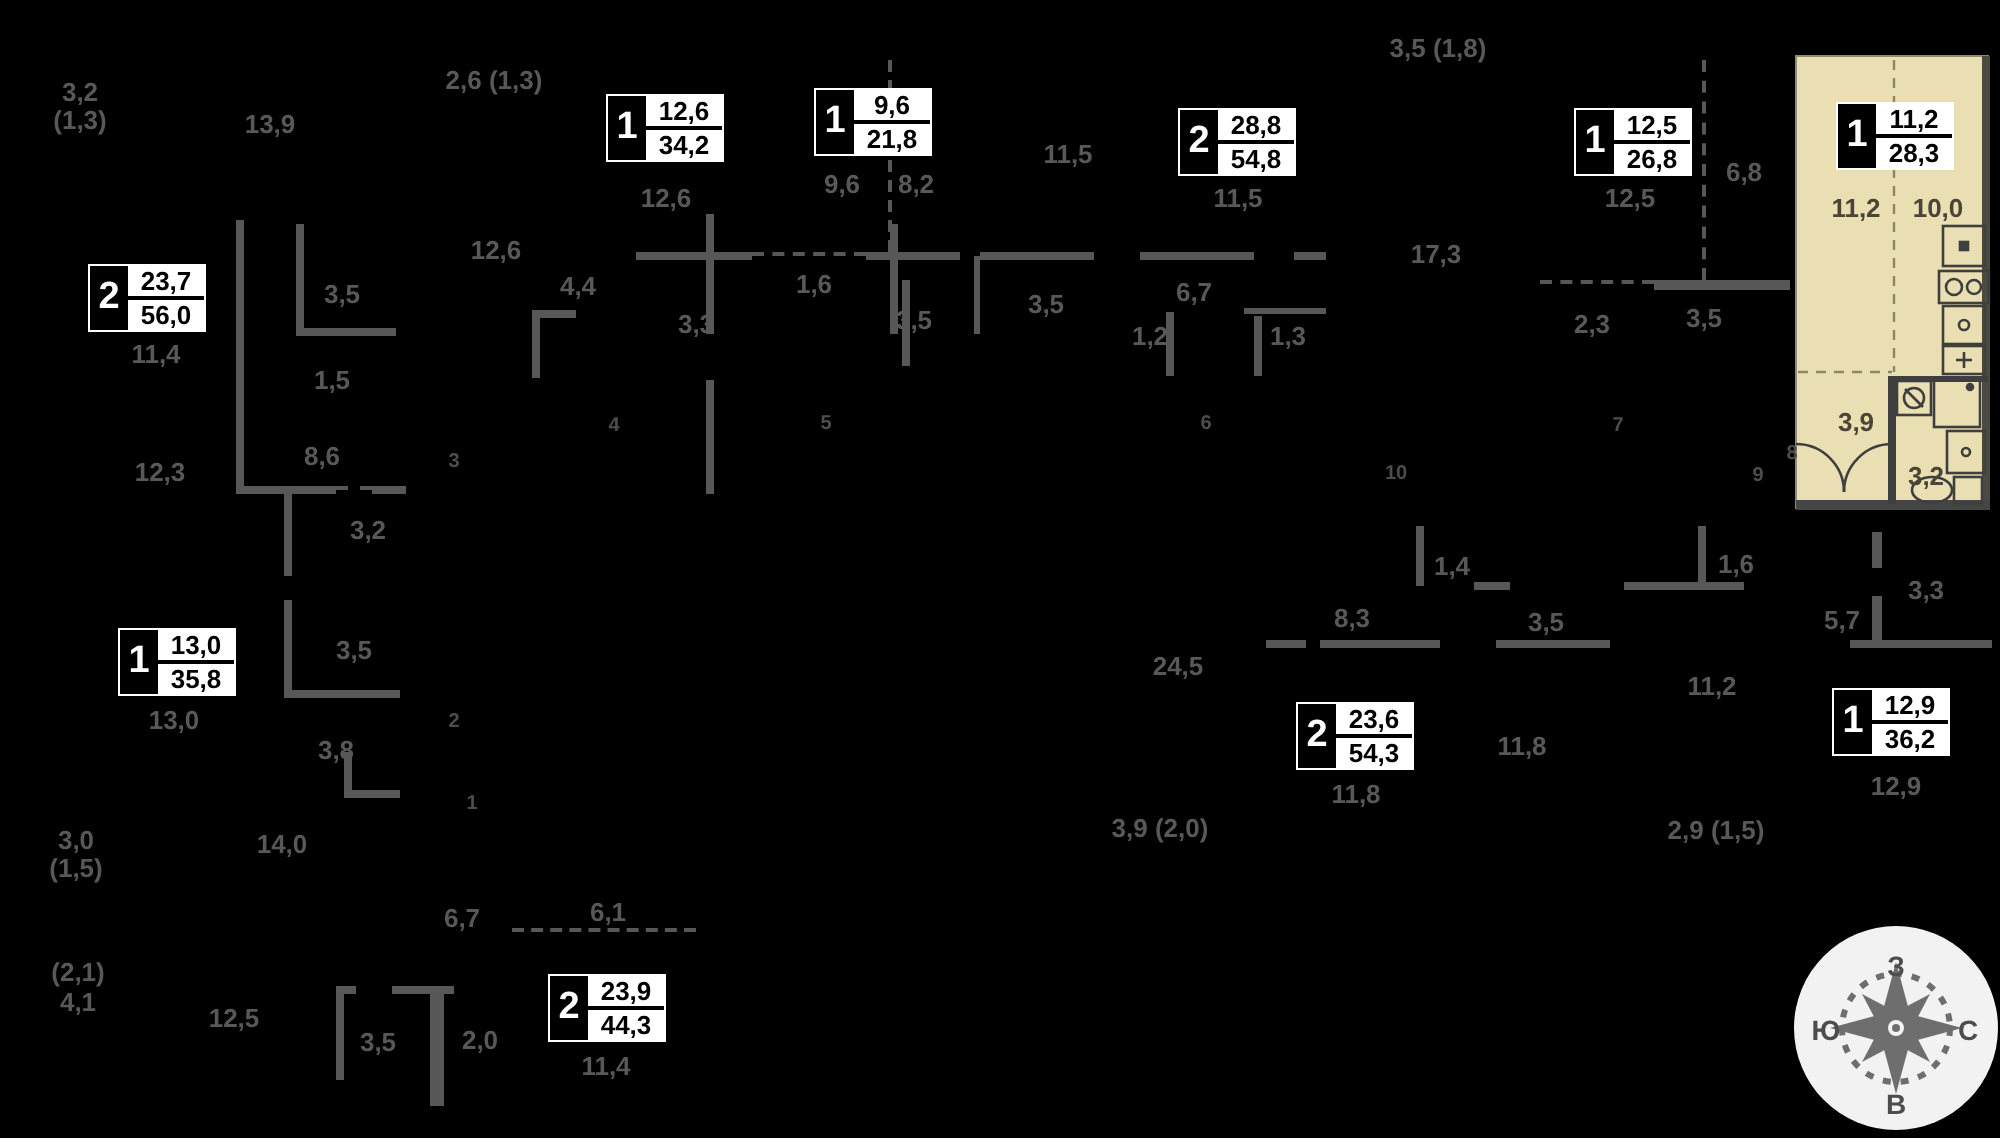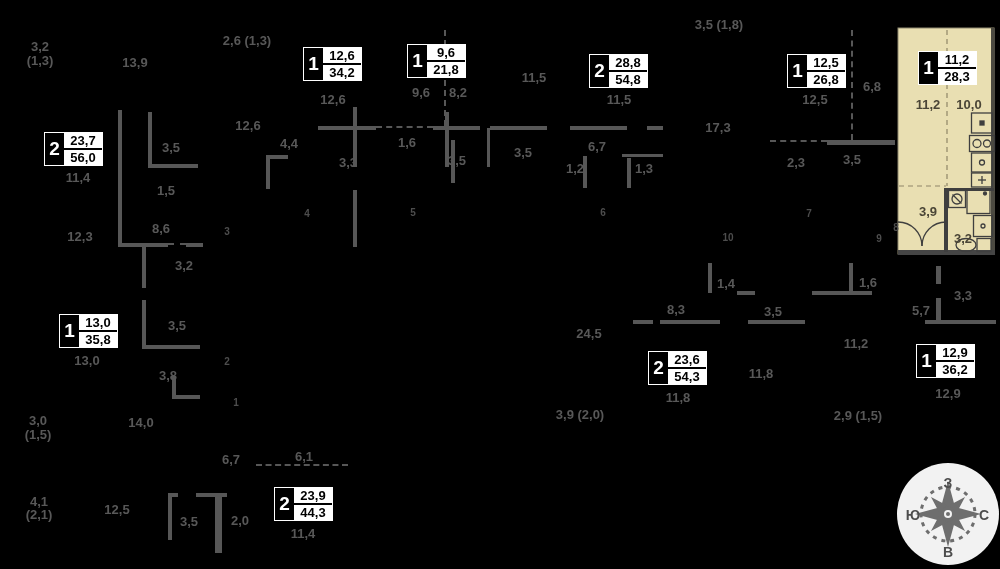--- a/index.html
+++ b/index.html
@@ -173,36 +173,36 @@
   <span class="dim" style="left:921px;top:310px">5,7</span>
   <span class="dim" style="left:963px;top:295px">3,3</span>
   <span class="dim" style="left:761px;top:373px">11,8</span>
   <span class="dim" style="left:678px;top:397px">11,8</span>
   <span class="dim" style="left:948px;top:393px">12,9</span>
   <span class="dim" style="left:580px;top:414px">3,9 (2,0)</span>
   <span class="dim" style="left:858px;top:415px">2,9 (1,5)</span>
   <span class="dim" style="left:231px;top:459px">6,7</span>
   <span class="dim" style="left:304px;top:456px">6,1</span>
   <span class="dim" style="left:39px;top:501px">4,1</span>
-  <span class="dim" style="left:39px;top:514px">(2,1)</span>
+  <span class="dim" style="left:39px;top:486px">(2,1)</span>
   <span class="dim" style="left:117px;top:509px">12,5</span>
   <span class="dim" style="left:189px;top:521px">3,5</span>
   <span class="dim" style="left:240px;top:520px">2,0</span>
   <span class="dim" style="left:303px;top:533px">11,4</span>
 
   <span class="unit" style="left:236px;top:402px">1</span>
   <span class="unit" style="left:227px;top:361px">2</span>
   <span class="unit" style="left:227px;top:231px">3</span>
   <span class="unit" style="left:307px;top:213px">4</span>
   <span class="unit" style="left:413px;top:212px">5</span>
   <span class="unit" style="left:603px;top:212px">6</span>
   <span class="unit" style="left:809px;top:213px">7</span>
   <span class="unit" style="left:896px;top:227px">8</span>
   <span class="unit" style="left:879px;top:238px">9</span>
-  <span class="unit" style="left:728px;top:237px">10</span>
+  <span class="unit" style="left:698px;top:237px">10</span>
 
   <div class="apt" style="left:44px;top:132px">
     <div class="rooms">2</div>
     <div class="areas">
         <div class="top">23,7</div>
     <div>56,0</div>
       </div>
   </div>
   <div class="apt" style="left:303px;top:47px">
     <div class="rooms">1</div>

